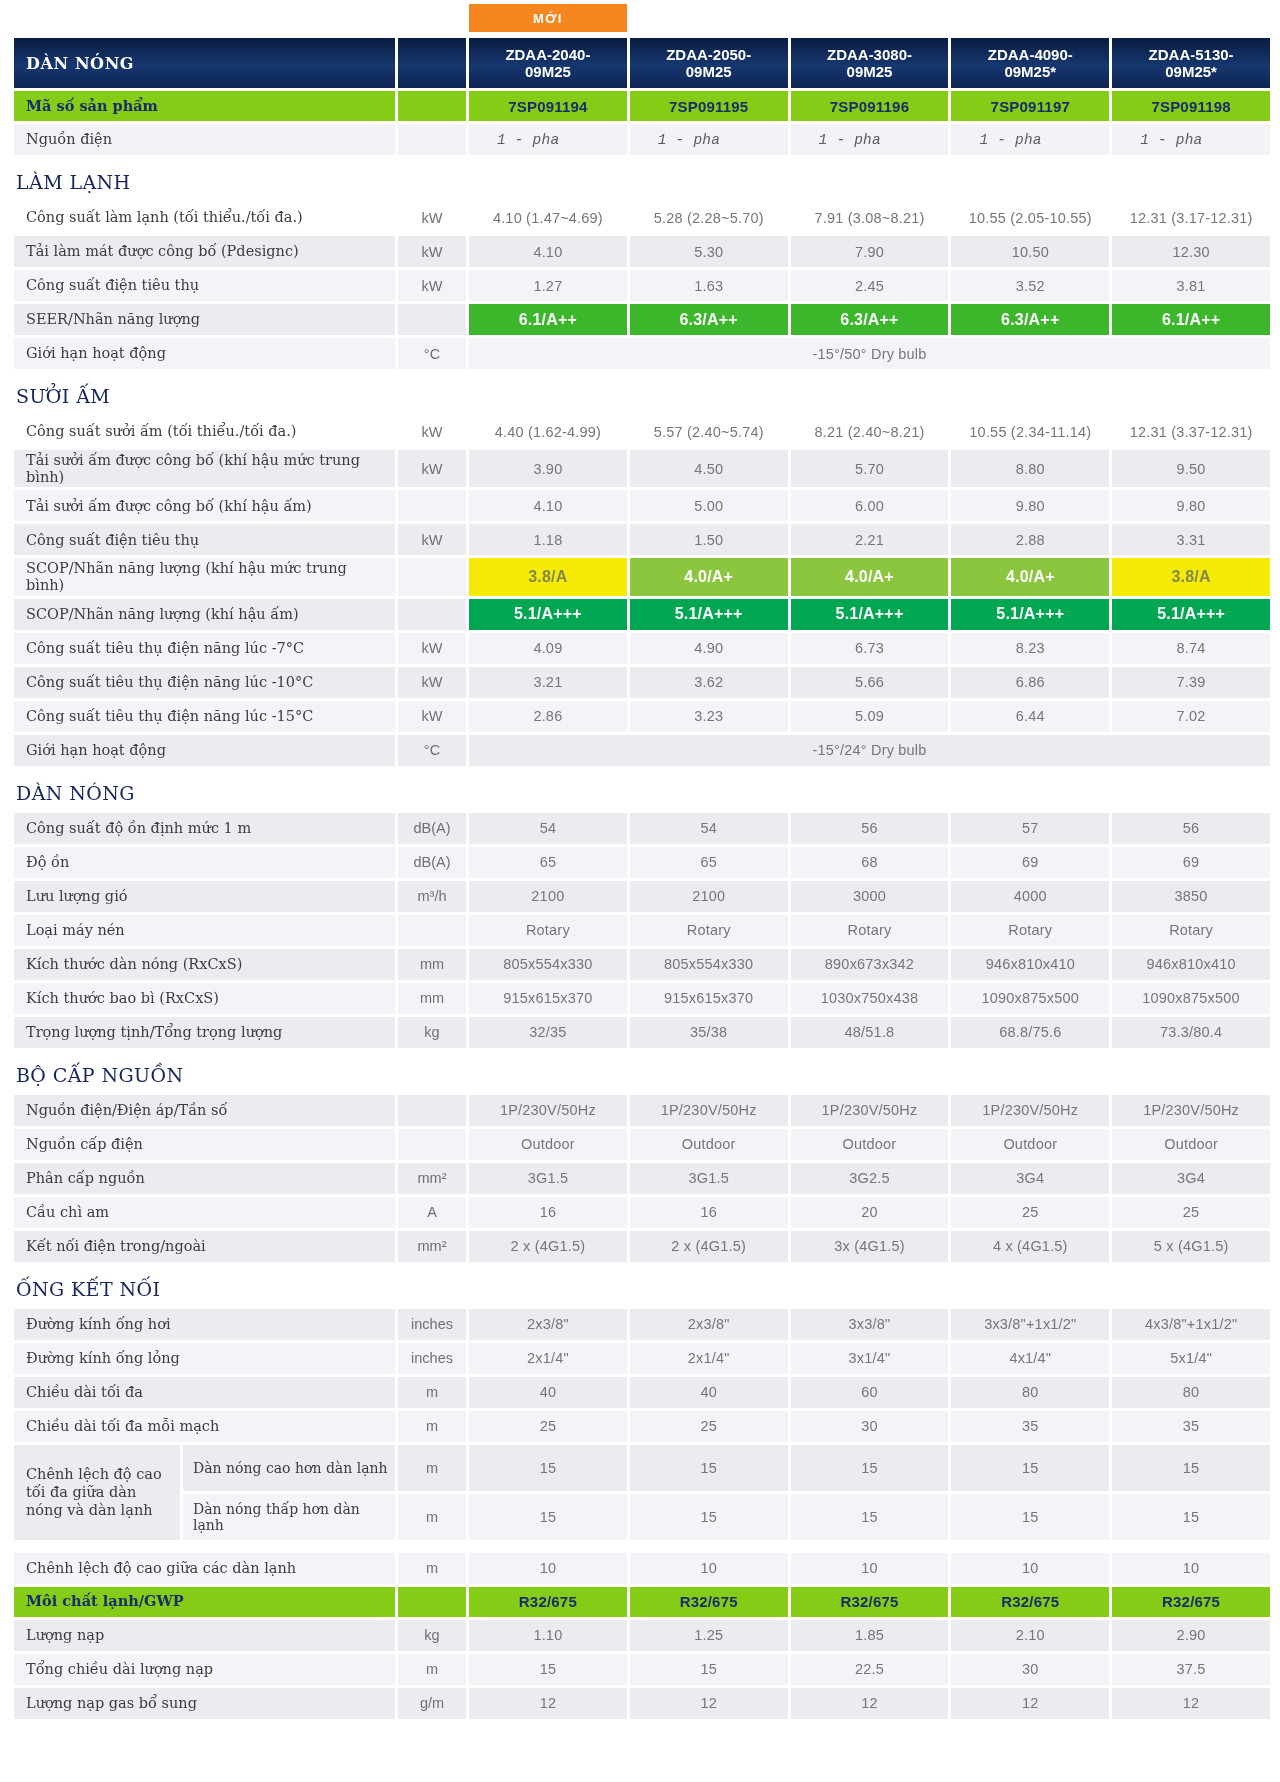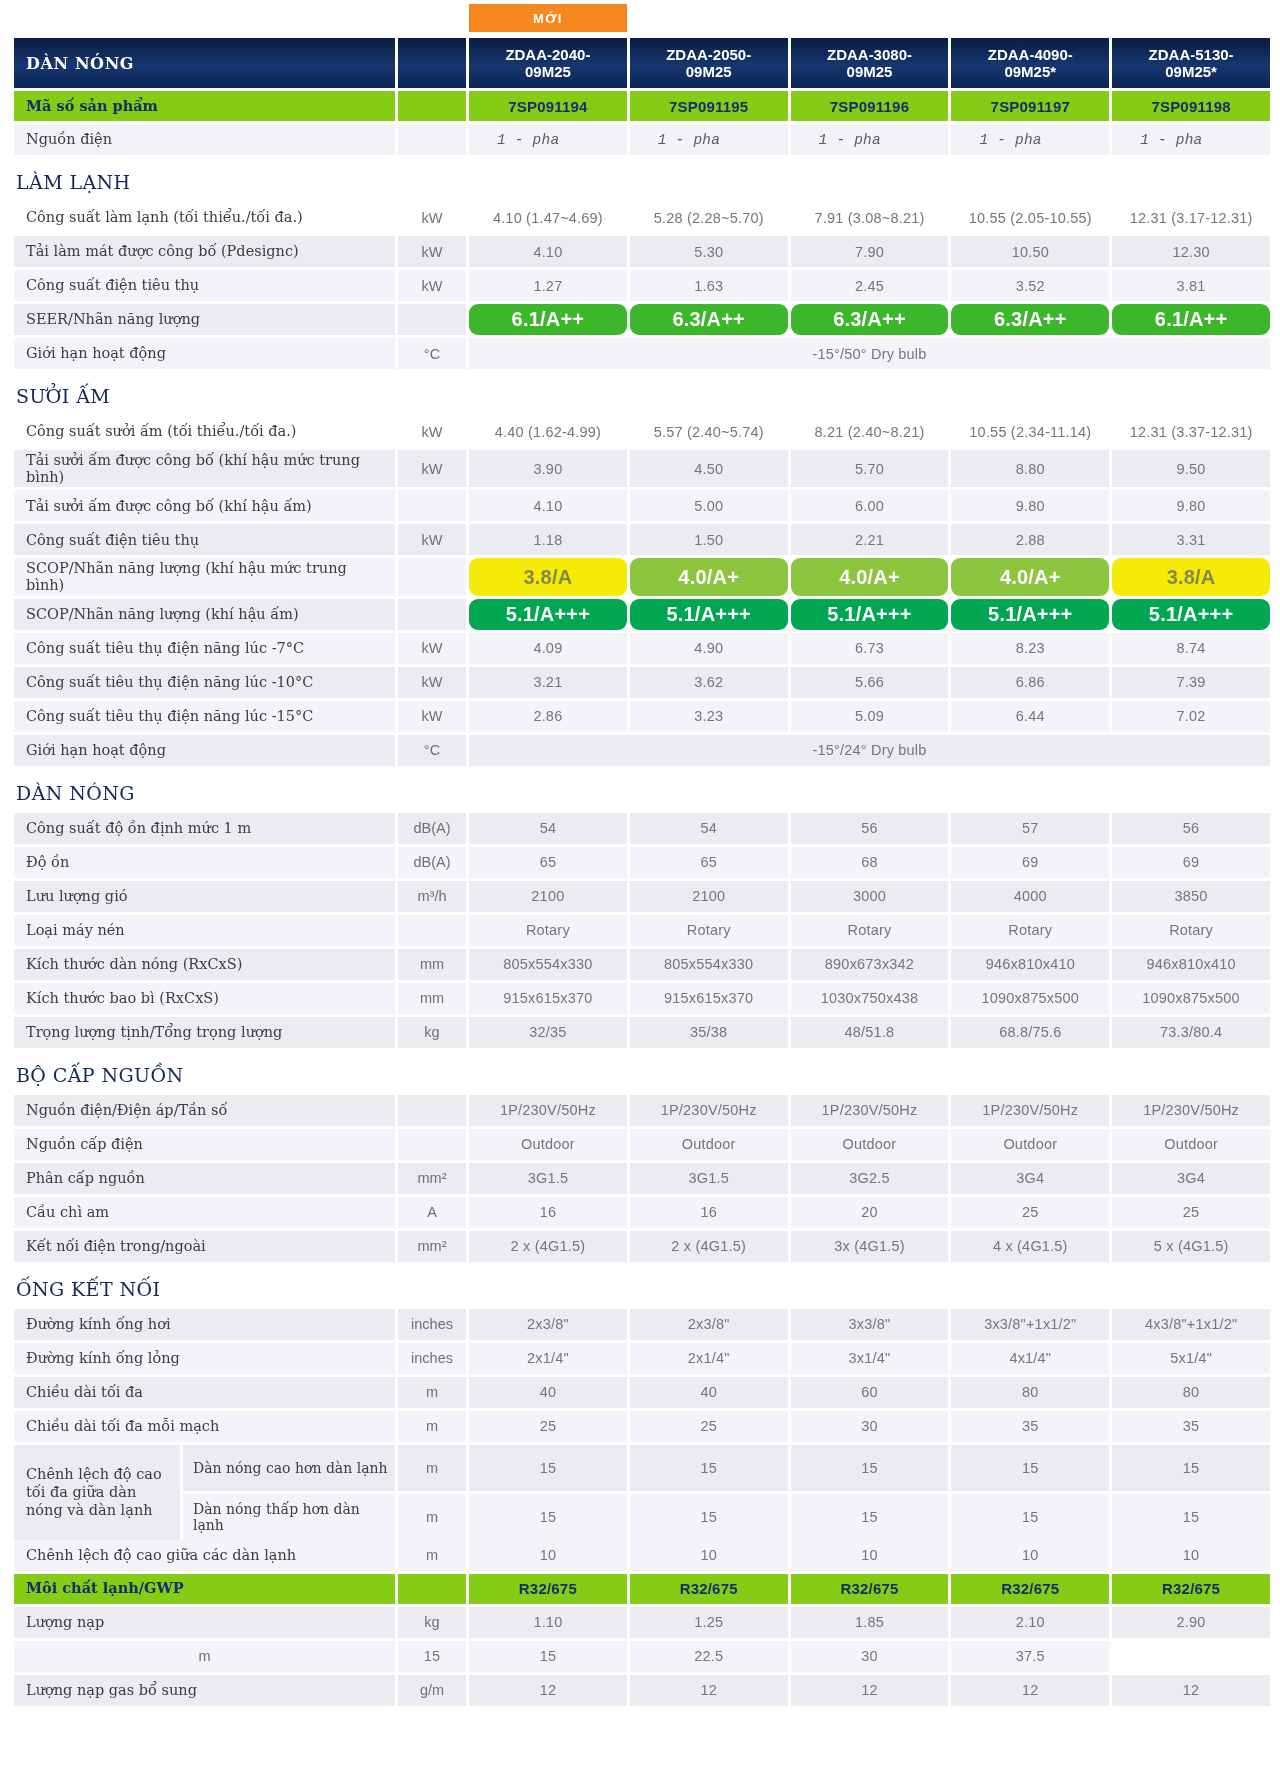--- a/index.html
+++ b/index.html
@@ -28,26 +28,26 @@
   .header-row .model{color:#ffffff;font-weight:bold;font-size:15px;line-height:1.15;flex-direction:column;}
 
   
   .r-code .cell{min-height:30px;background:#84cc16;}
   .r-code .label{font-weight:bold;color:#1b2c6b;}
   .r-code .val{font-weight:bold;color:#1b2c6b;font-size:15px;}
 
   .r-phase .cell{min-height:31px;background:#f3f3f7;}
   .r-phase .val{font-family:Liberation Mono, monospace;font-style:italic;color:#5a5b61;justify-content:flex-start;text-align:left;padding-left:28px;}
 
-  .r-badges .val{font-weight:bold;font-size:20px;border-radius:9px;}
+  .r-badges .val{font-weight:bold;font-size:16px;}
 
   .span-val{grid-column:3/8;}
 
   
-  .double-block{display:grid;grid-template-columns:166px 212px 68px repeat(5,1fr);column-gap:3px;row-gap:3px;width:1256px;margin-bottom:0;}
+  .double-block{display:grid;grid-template-columns:166px 212px 68px repeat(5,1fr);column-gap:3px;row-gap:3px;width:1256px;margin-bottom:13px;}
   .double-block .cell{min-height:46px;}
   .double-block .mainlabel{grid-row:1/3;align-items:center;font-family:"DejaVu Serif",serif;font-size:14.5px;color:#3b3c41;
     justify-content:flex-start;text-align:left;padding:2px 6px 2px 12px;line-height:1.25;}
   .double-block .sublabel{font-family:"DejaVu Serif",serif;font-size:14px;color:#3b3c41;justify-content:flex-start;text-align:left;padding-left:10px;}
 
   .section-title{font-family:"DejaVu Serif",serif;font-size:19px;color:#14265a;margin:16px 0 9px 2px;letter-spacing:.4px;}
 </style>
 </head>
 <body>
 
@@ -410,20 +410,21 @@
       <div class="grid-row r-normal shade-a">
         <div class="cell label">Lượng nạp</div>
         <div class="cell unit">kg</div>
         <div class="cell val">1.10</div>
         <div class="cell val">1.25</div>
         <div class="cell val">1.85</div>
         <div class="cell val">2.10</div>
         <div class="cell val">2.90</div>
       </div>
       <div class="grid-row r-normal shade-b">
+        <div class="cell label">Tổng chiều dài lượng nạp</div>
         <div class="cell unit">m</div>
         <div class="cell val">15</div>
         <div class="cell val">15</div>
         <div class="cell val">22.5</div>
         <div class="cell val">30</div>
         <div class="cell val">37.5</div>
       </div>
       <div class="grid-row r-normal shade-a">
         <div class="cell label">Lượng nạp gas bổ sung</div>
         <div class="cell unit">g/m</div>

